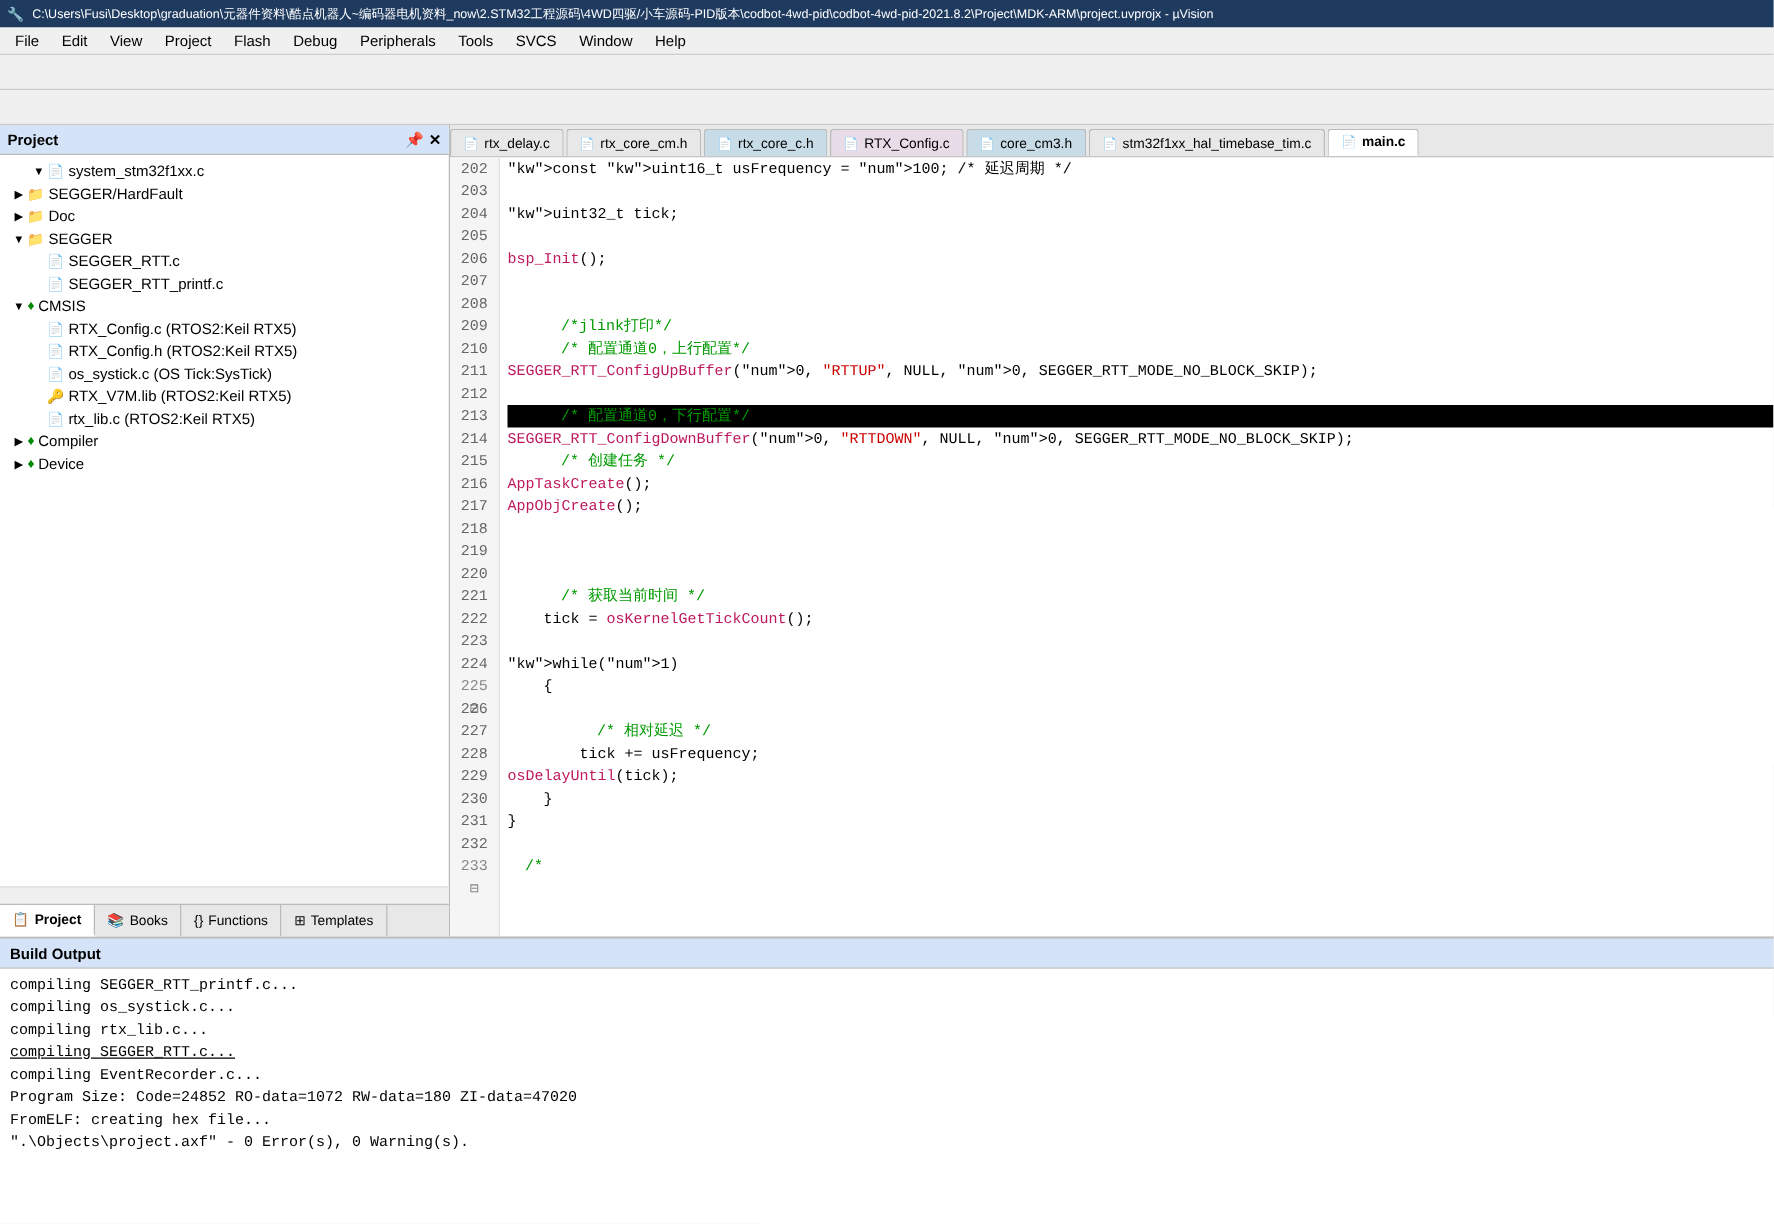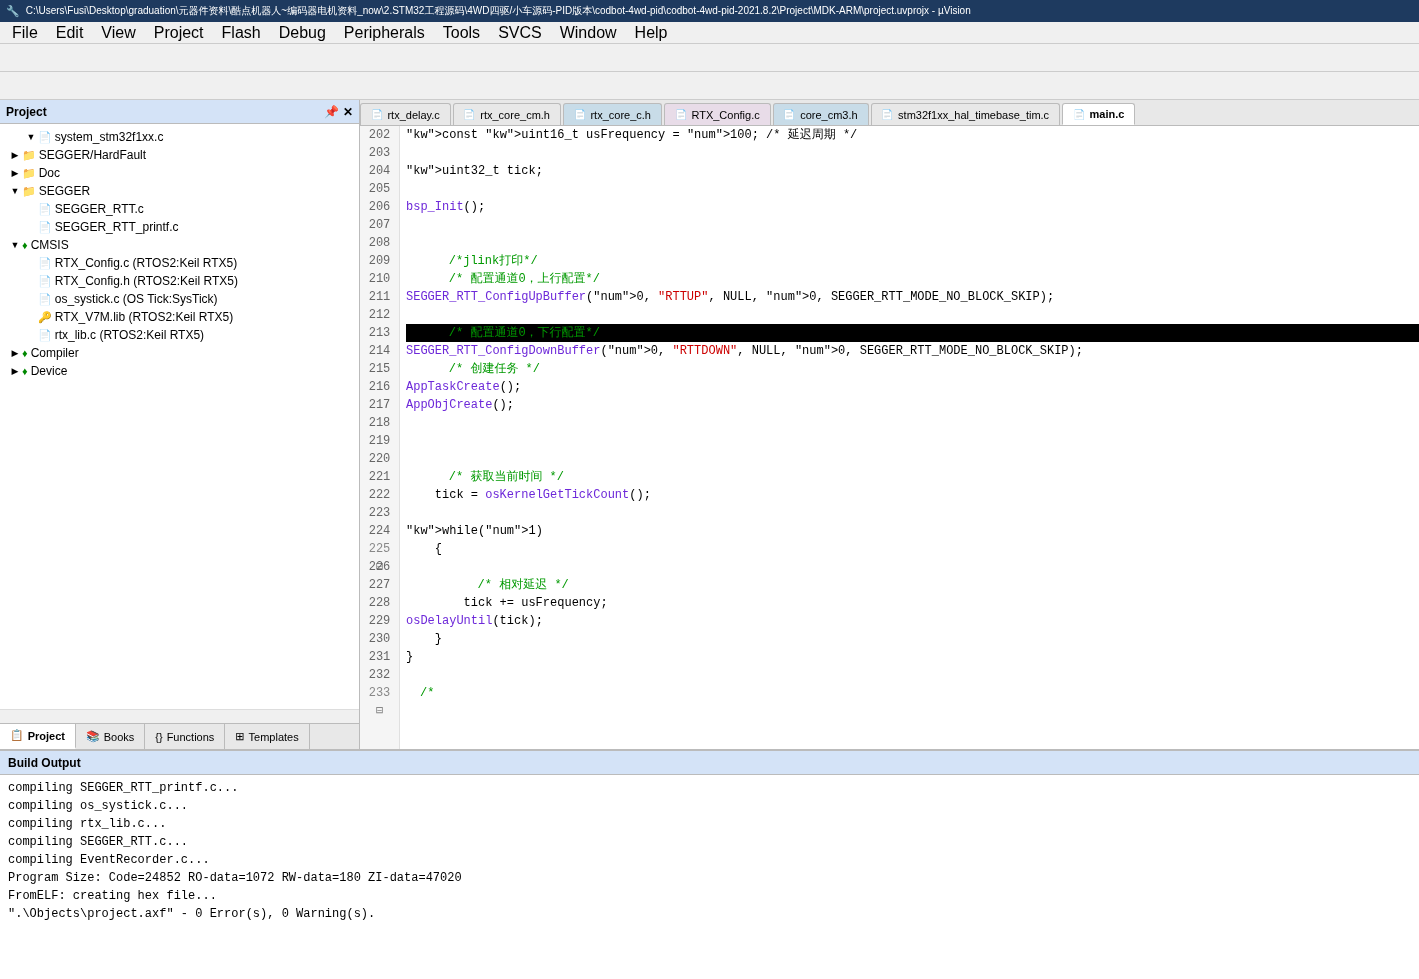--- a/index.html
+++ b/index.html
@@ -23,21 +23,21 @@
       border-bottom: 1px solid #ccc;
       display: flex;
       align-items: center;
       padding: 2px 4px;
       gap: 2px;
       height: 22px;
     }
     .menu-item {
       padding: 2px 8px;
       cursor: pointer;
-      font-size: 16px;
+      font-size: 12px;
     }
 
     
     .toolbar {
       background: #f0f0f0;
       border-bottom: 1px solid #ccc;
       display: flex;
       align-items: center;
       padding: 2px 4px;
       gap: 2px;
@@ -180,21 +180,21 @@
     }
     .code-line {
       line-height: 18px;
       height: 18px;
       white-space: pre;
       display: flex;
       align-items: center;
     }
     .str { color: #cc0000; }
     .cmt { color: #009900; margin-left: 14px; }
-    .fn { color: #6d28d9; }
+    .fn { color: #be185d; }
 
     
     #build-output {
       height: 230px;
       border-top: 2px solid #bbb;
       display: flex;
       flex-direction: column;
       flex-shrink: 0;
     }
     #build-header {
@@ -482,19 +482,19 @@
 
 <div id="build-output">
   <div id="build-header">
     <span>Build Output</span>
   </div>
   <div id="build-content">
 
   <div style="line-height: 18px;">compiling SEGGER_RTT_printf.c...</div>
       <div style="line-height: 18px;">compiling os_systick.c...</div>
       <div style="line-height: 18px;">compiling rtx_lib.c...</div>
-      <div style="line-height: 18px;">compiling SEGGER_RTT.c...</div>
+      <div style="line-height: 18px; text-decoration: underline;">compiling SEGGER_RTT.c...</div>
       <div style="line-height: 18px;">compiling EventRecorder.c...</div>
       <div style="line-height: 18px;">Program Size: Code=24852 RO-data=1072 RW-data=180 ZI-data=47020</div>
       <div style="line-height: 18px;">FromELF: creating hex file...</div>
       <div style="line-height: 18px;">".\Objects\project.axf" - 0 Error(s), 0 Warning(s).</div>
     </div>
 </div>
 
 </body></html>

